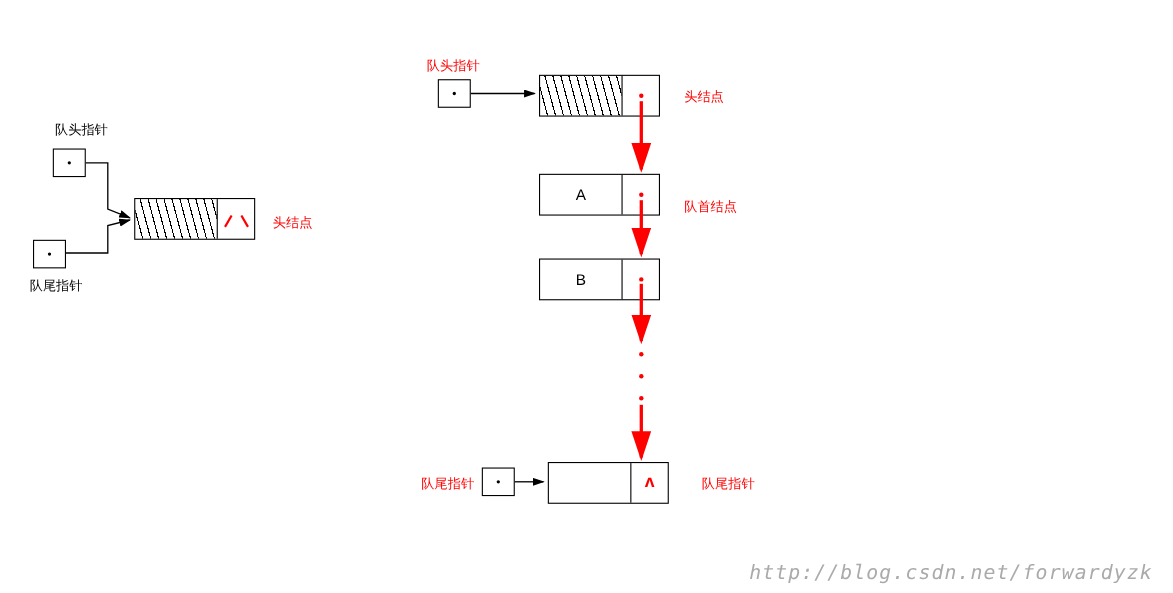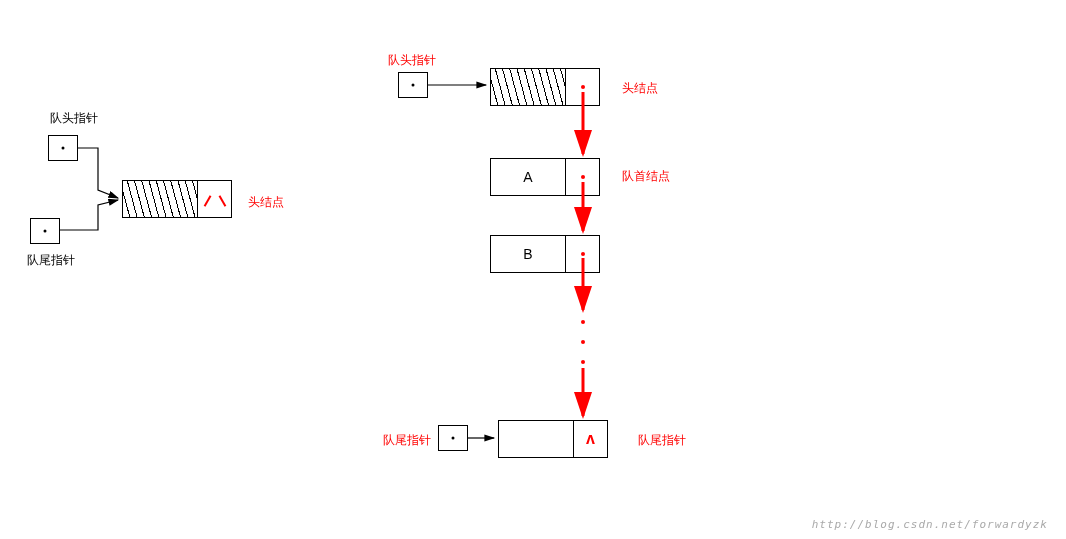--- a/index.html
+++ b/index.html
@@ -84,21 +84,21 @@
       bottom: 0;
     }
     .null-mark-wide::before { left: 0; transform-origin: left bottom; transform: rotate(-60deg); }
     .null-mark-wide::after { right: 0; transform-origin: right bottom; transform: rotate(60deg); }
     .watermark {
       position: absolute;
       bottom: 8px;
       right: 18px;
       color: #aaa;
       font-family: monospace;
-      font-size: 11px;
+      font-size: 18px;
       font-style: italic;
       letter-spacing: 1px;
     }
     svg.overlay {
       position: absolute;
       top: 0;
       left: 0;
       pointer-events: none;
     }
     .red-dot {
@@ -142,21 +142,21 @@
 
 <div class="label-red" style="left:622px; top:80px;">头结点</div>
 
 <div class="node-box" style="left:490px; top:158px;">
   <div class="node-left">A</div>
   <div class="node-right">
     <span class="red-dot" style="position:static;"></span>
   </div>
 </div>
 
-<div class="label-red" style="left:622px; top:168px;font-family:Liberation Mono, monospace;">队首结点</div>
+<div class="label-red" style="left:622px; top:180px;font-family:Liberation Mono, monospace;">队首结点</div>
 
 <div class="node-box" style="left:490px; top:235px;">
   <div class="node-left">B</div>
   <div class="node-right">
     <span class="red-dot" style="position:static;"></span>
   </div>
 </div>
 
 <div class="red-dot" style="left:581px; top:320px;"></div>
 <div class="red-dot" style="left:581px; top:340px;"></div>

